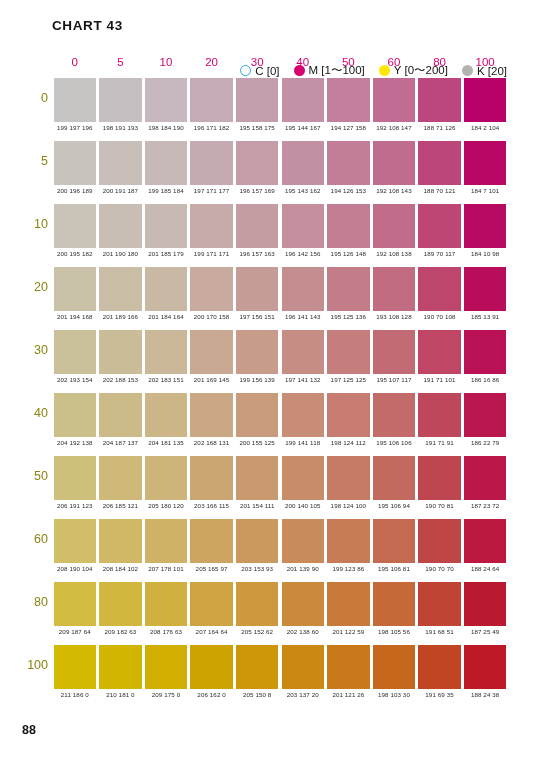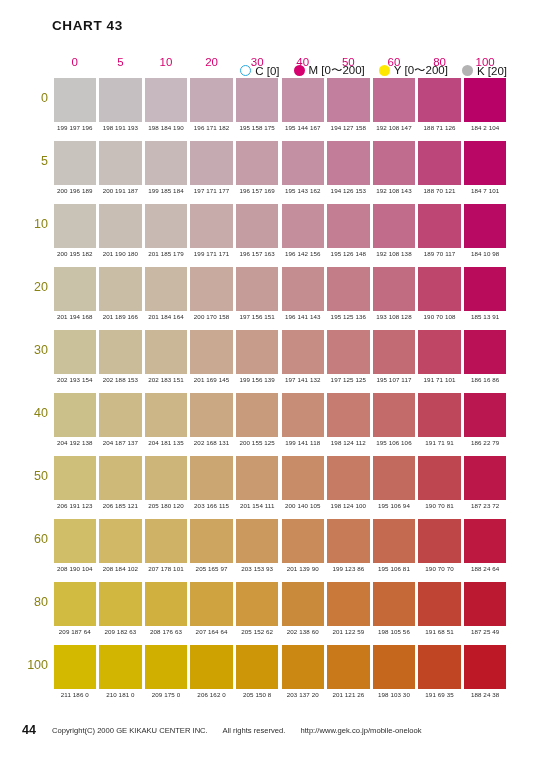--- a/index.html
+++ b/index.html
@@ -155,21 +155,21 @@
 
 <div class="header">
   <div class="chart-title">CHART  43</div>
   <div class="legend">
     <div class="legend-item">
       <span class="dot dot-c"></span>
       <span>C [0]</span>
     </div>
     <div class="legend-item">
       <span class="dot dot-m"></span>
-      <span>M [0〜200]</span>
+      <span>M [1〜100]</span>
     </div>
     <div class="legend-item">
       <span class="dot dot-y"></span>
       <span>Y [0〜200]</span>
     </div>
     <div class="legend-item">
       <span class="dot dot-k"></span>
       <span>K [20]</span>
     </div>
   </div>
@@ -635,19 +635,14 @@
         </div>
         <div class="cell">
           <div class="chip" style="background: rgb(188, 24, 38);"></div>
           <div class="rgb">188 24 38</div>
         </div>
       </div>
     </div>
   </div>
 
 <div class="footer">
-  <div class="page-number">44</div>
-  <div class="copyright">
-    <span class="seg">Copyright(C) 2000 GE KIKAKU CENTER INC.</span>
-    <span class="seg">All rights reserved.</span>
-    <span class="seg">http://www.gek.co.jp/mobile-onelook</span>
-  </div>
+  <div class="page-number">88</div>
 </div>
 
 </body></html>

